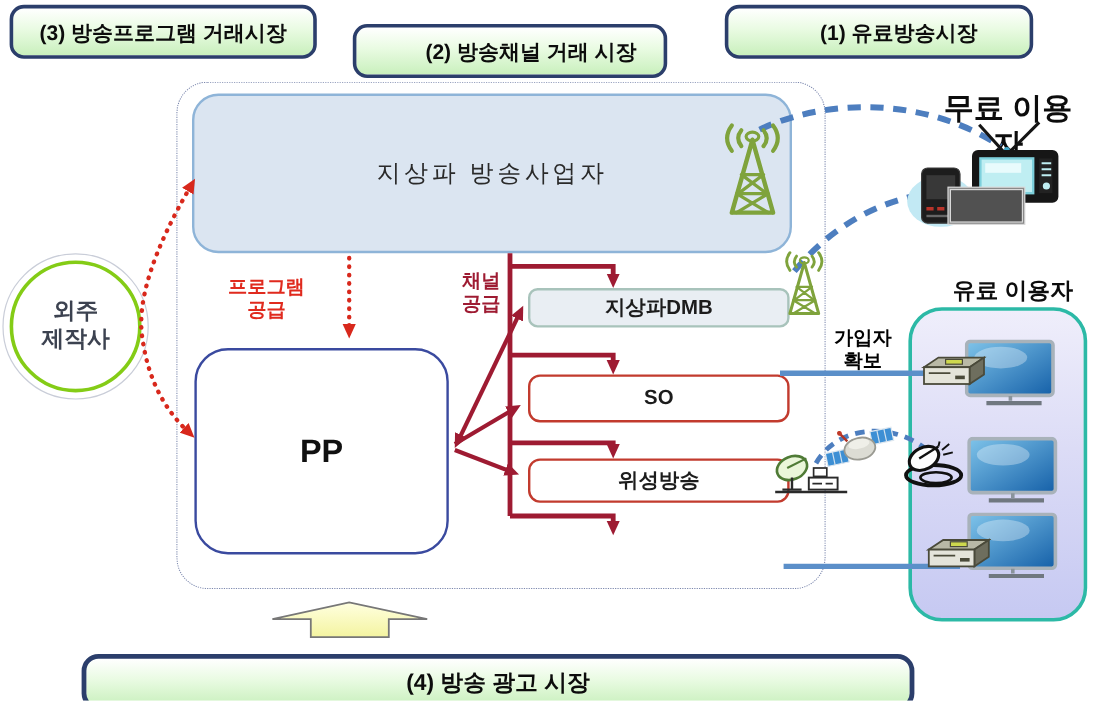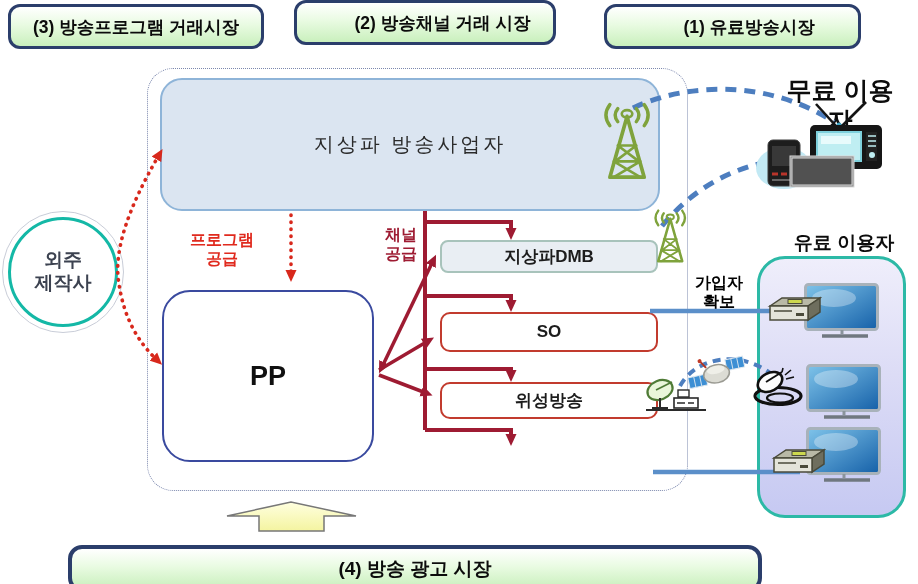--- a/index.html
+++ b/index.html
@@ -4,36 +4,36 @@
 <style>
   html,body{margin:0;padding:0;background:#fff;}
   .canvas{position:relative;width:918px;height:584px;background:#ffffff;overflow:hidden;
           font-family:"Liberation Sans","DejaVu Sans",sans-serif;}
   
   .mbox{position:absolute;box-sizing:border-box;border:3px solid #2b3e6b;border-radius:12px;
         background:linear-gradient(180deg,#ffffff 0%,#e9fbe2 45%,#c9f0bd 100%);
         display:flex;align-items:center;justify-content:center;
         font-size:17.5px;font-weight:bold;color:#0c0c0c;}
   .mbox3{left:8px;top:4px;width:256px;height:45px;}
-  .mbox2{left:294px;top:0;width:262px;height:45px;padding-left:35px;}
+  .mbox2{left:294px;top:20px;width:262px;height:45px;padding-left:35px;}
   .mbox1{left:604px;top:4px;width:257px;height:45px;padding-left:33px;}
   .mbox4{left:68px;top:545px;width:694px;height:47px;border-width:4px;font-size:19px;border-radius:14px;}
   
   .main-area{position:absolute;left:147px;top:68px;width:541px;height:423px;box-sizing:border-box;
              border:1.6px dotted #7b87ad;border-radius:26px;}
   
   .terr{position:absolute;left:160px;top:78px;width:500px;height:133px;box-sizing:border-box;
         background:#dbe5f1;border:2px solid #8eb4d8;border-radius:22px;
         display:flex;align-items:center;justify-content:center;
         font-size:20px;color:#2a2a2a;letter-spacing:3px;}
   
   .circle-outer{position:absolute;left:2px;top:211px;width:122px;height:122px;border-radius:50%;
                 border:1.5px solid #c9cdd8;box-sizing:border-box;}
   .circle-inner{position:absolute;left:5px;top:5px;right:5px;bottom:5px;border-radius:50%;
-                border:3px solid #14b8a6;box-sizing:border-box;background:#fff;
+                border:3px solid #84cc16;box-sizing:border-box;background:#fff;
                 display:flex;flex-direction:column;align-items:center;justify-content:center;
                 font-size:19px;font-weight:bold;color:#3c4250;line-height:1.2;}
   
   .pp{position:absolute;left:162px;top:290px;width:212px;height:172px;box-sizing:border-box;
       background:#fff;border:2px solid #3a4a9f;border-radius:28px;
       display:flex;align-items:center;justify-content:center;
       font-size:27px;font-weight:bold;color:#101010;}
   
   .plat{position:absolute;left:440px;width:218px;box-sizing:border-box;border-radius:10px;
         display:flex;align-items:center;justify-content:center;font-weight:bold;font-size:17px;color:#1c1c1c;}

